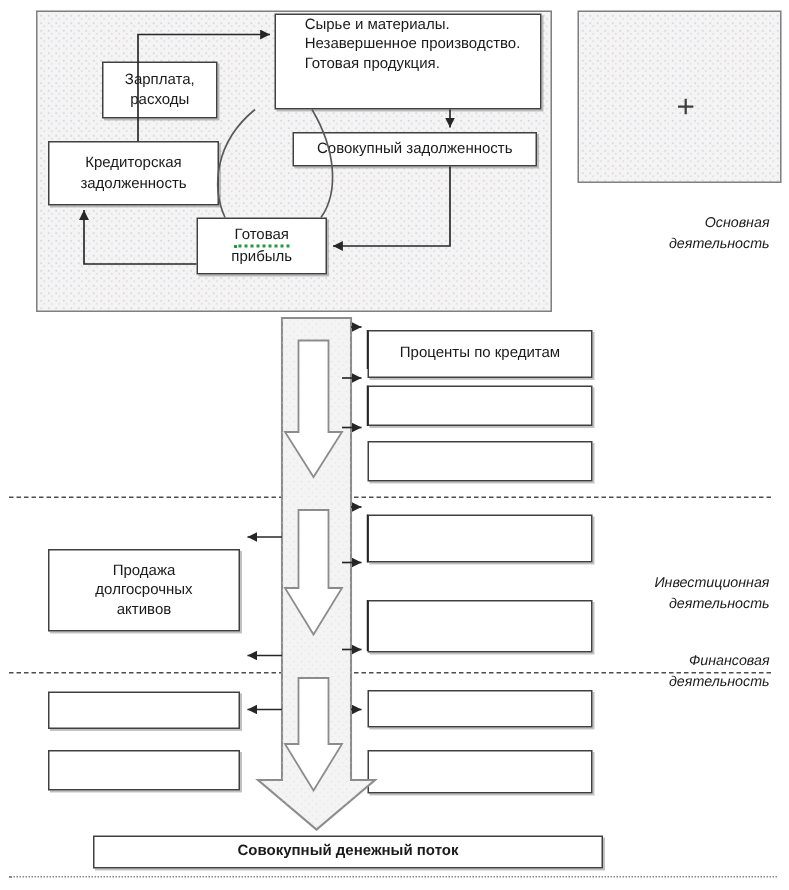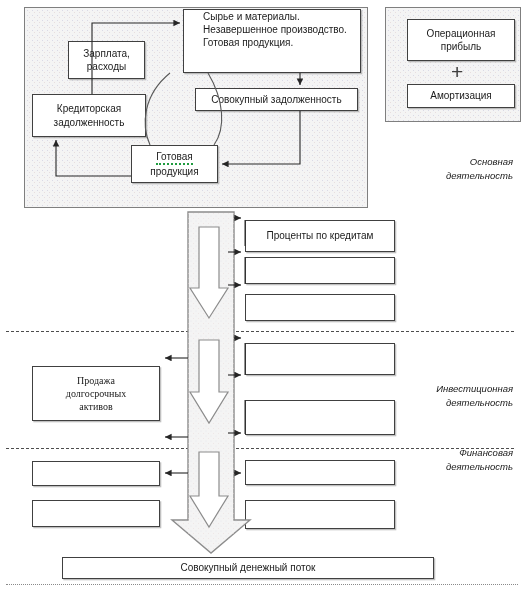--- a/index.html
+++ b/index.html
@@ -99,62 +99,60 @@
   <div class="box left-align" style="left: 183px; top: 9px; width: 178px; height: 64px; display: flex; flex-direction: column;">Сырье и материалы.<br>Незавершенное производство.<br>Готовая продукция.</div>
 
   <div class="box" style="left: 68px; top: 41px; width: 77px; height: 38px; display: flex; flex-direction: column;">Зарплата,<br>расходы</div>
 
   <div class="box" style="left: 32px; top: 94px; width: 114px; height: 43px; display: flex; flex-direction: column;">Кредиторская<br>задолженность</div>
 
   <div class="box" style="left:195px; top:88px; width:163px; height:23px;">Совокупный задолженность</div>
 
   <div class="box" style="left:131px; top:145px; width:87px; height:38px; flex-direction:column;">
     <span class="spell">Готовая</span>
-    <span>продукция</span>
+    <span>прибыль</span>
   </div>
 
   <div class="panel dotfill" style="left:385px; top:7px; width:136px; height:115px;"></div>
 
-  <div class="box" style="left: 407px; top: 19px; width: 108px; height: 42px; display: flex; flex-direction: column;">Операционная<br>прибыль</div>
 
   <div class="plus" style="left:451px; top:61px;">+</div>
 
-  <div class="box" style="left:407px; top:84px; width:108px; height:24px;">Амортизация</div>
-
-  <div class="caption" style="left: 381px; top: 155px; width: 132px; display: flex; flex-direction: column;">Основная<br>деятельность</div>
+
+  <div class="caption" style="left: 381px; top: 142px; width: 132px; display: flex; flex-direction: column;">Основная<br>деятельность</div>
 
   <div class="caption" style="left: 381px; top: 352px; width: 132px; display: flex; flex-direction: column; margin-top: 30px;">Инвестиционная<br>деятельность</div>
 
-  <div class="caption" style="left: 381px; top: 446px; width: 132px; display: flex; flex-direction: column;">Финансовая<br>деятельность</div>
+  <div class="caption" style="left: 381px; top: 434px; width: 132px; display: flex; flex-direction: column;">Финансовая<br>деятельность</div>
 
   <div class="dashline" style="left:6px; top:331px; width:508px;"></div>
   <div class="dashline" style="left:6px; top:448px; width:508px;"></div>
   <div class="dotline" style="left:6px; top:584px; width:512px;"></div>
 
   <div class="box" style="left:245px; top:220px; width:150px; height:32px;">Проценты по кредитам</div>
 
   <div class="box empty" style="left:245px; top:257px; width:150px; height:27px;"></div>
 
   <div class="box empty" style="left:245px; top:294px; width:150px; height:27px;"></div>
 
   <div class="box empty" style="left:245px; top:343px; width:150px; height:32px;"></div>
 
   <div class="box empty" style="left:245px; top:400px; width:150px; height:35px;"></div>
 
   <div class="box empty" style="left:245px; top:460px; width:150px; height:25px;"></div>
 
   <div class="box empty" style="left:245px; top:500px; width:150px; height:29px;"></div>
 
-  <div class="box" style="left: 32px; top: 366px; width: 128px; height: 55px; display: flex; flex-direction: column; font-family: Liberation Serif, serif;">Продажа<br>долгосрочных<br>активов</div>
+  <div class="box" style="left: 32px; top: 366px; width: 128px; height: 55px; display: flex; flex-direction: column;">Продажа<br>долгосрочных<br>активов</div>
 
   <div class="box empty" style="left:32px; top:461px; width:128px; height:25px;"></div>
 
   <div class="box empty" style="left:32px; top:500px; width:128px; height:27px;"></div>
 
-  <div class="box" style="left:62px; top:557px; width:372px; height:22px; font-weight:normal; font-size:10px;">Совокупный денежный поток</div>
+  <div class="box" style="left:62px; top:557px; width:340px; height:22px; font-weight:bold; font-size:10px;">Совокупный денежный поток</div>
 
   <svg class="overlay" viewBox="0 0 526 593">
     <defs>
       <marker id="ah" markerWidth="7" markerHeight="7" refX="6" refY="3" orient="auto" markerUnits="strokeWidth">
         <path d="M0,0 L6,3 L0,6 z" fill="#262626"></path>
       </marker>
     </defs>
 
     <g>
       <polygon points="188,212 234,212 234,520 250,520 211,553 172,520 188,520" fill="#f4f4f4" stroke="#8c8c8c" stroke-width="1.4"></polygon>

